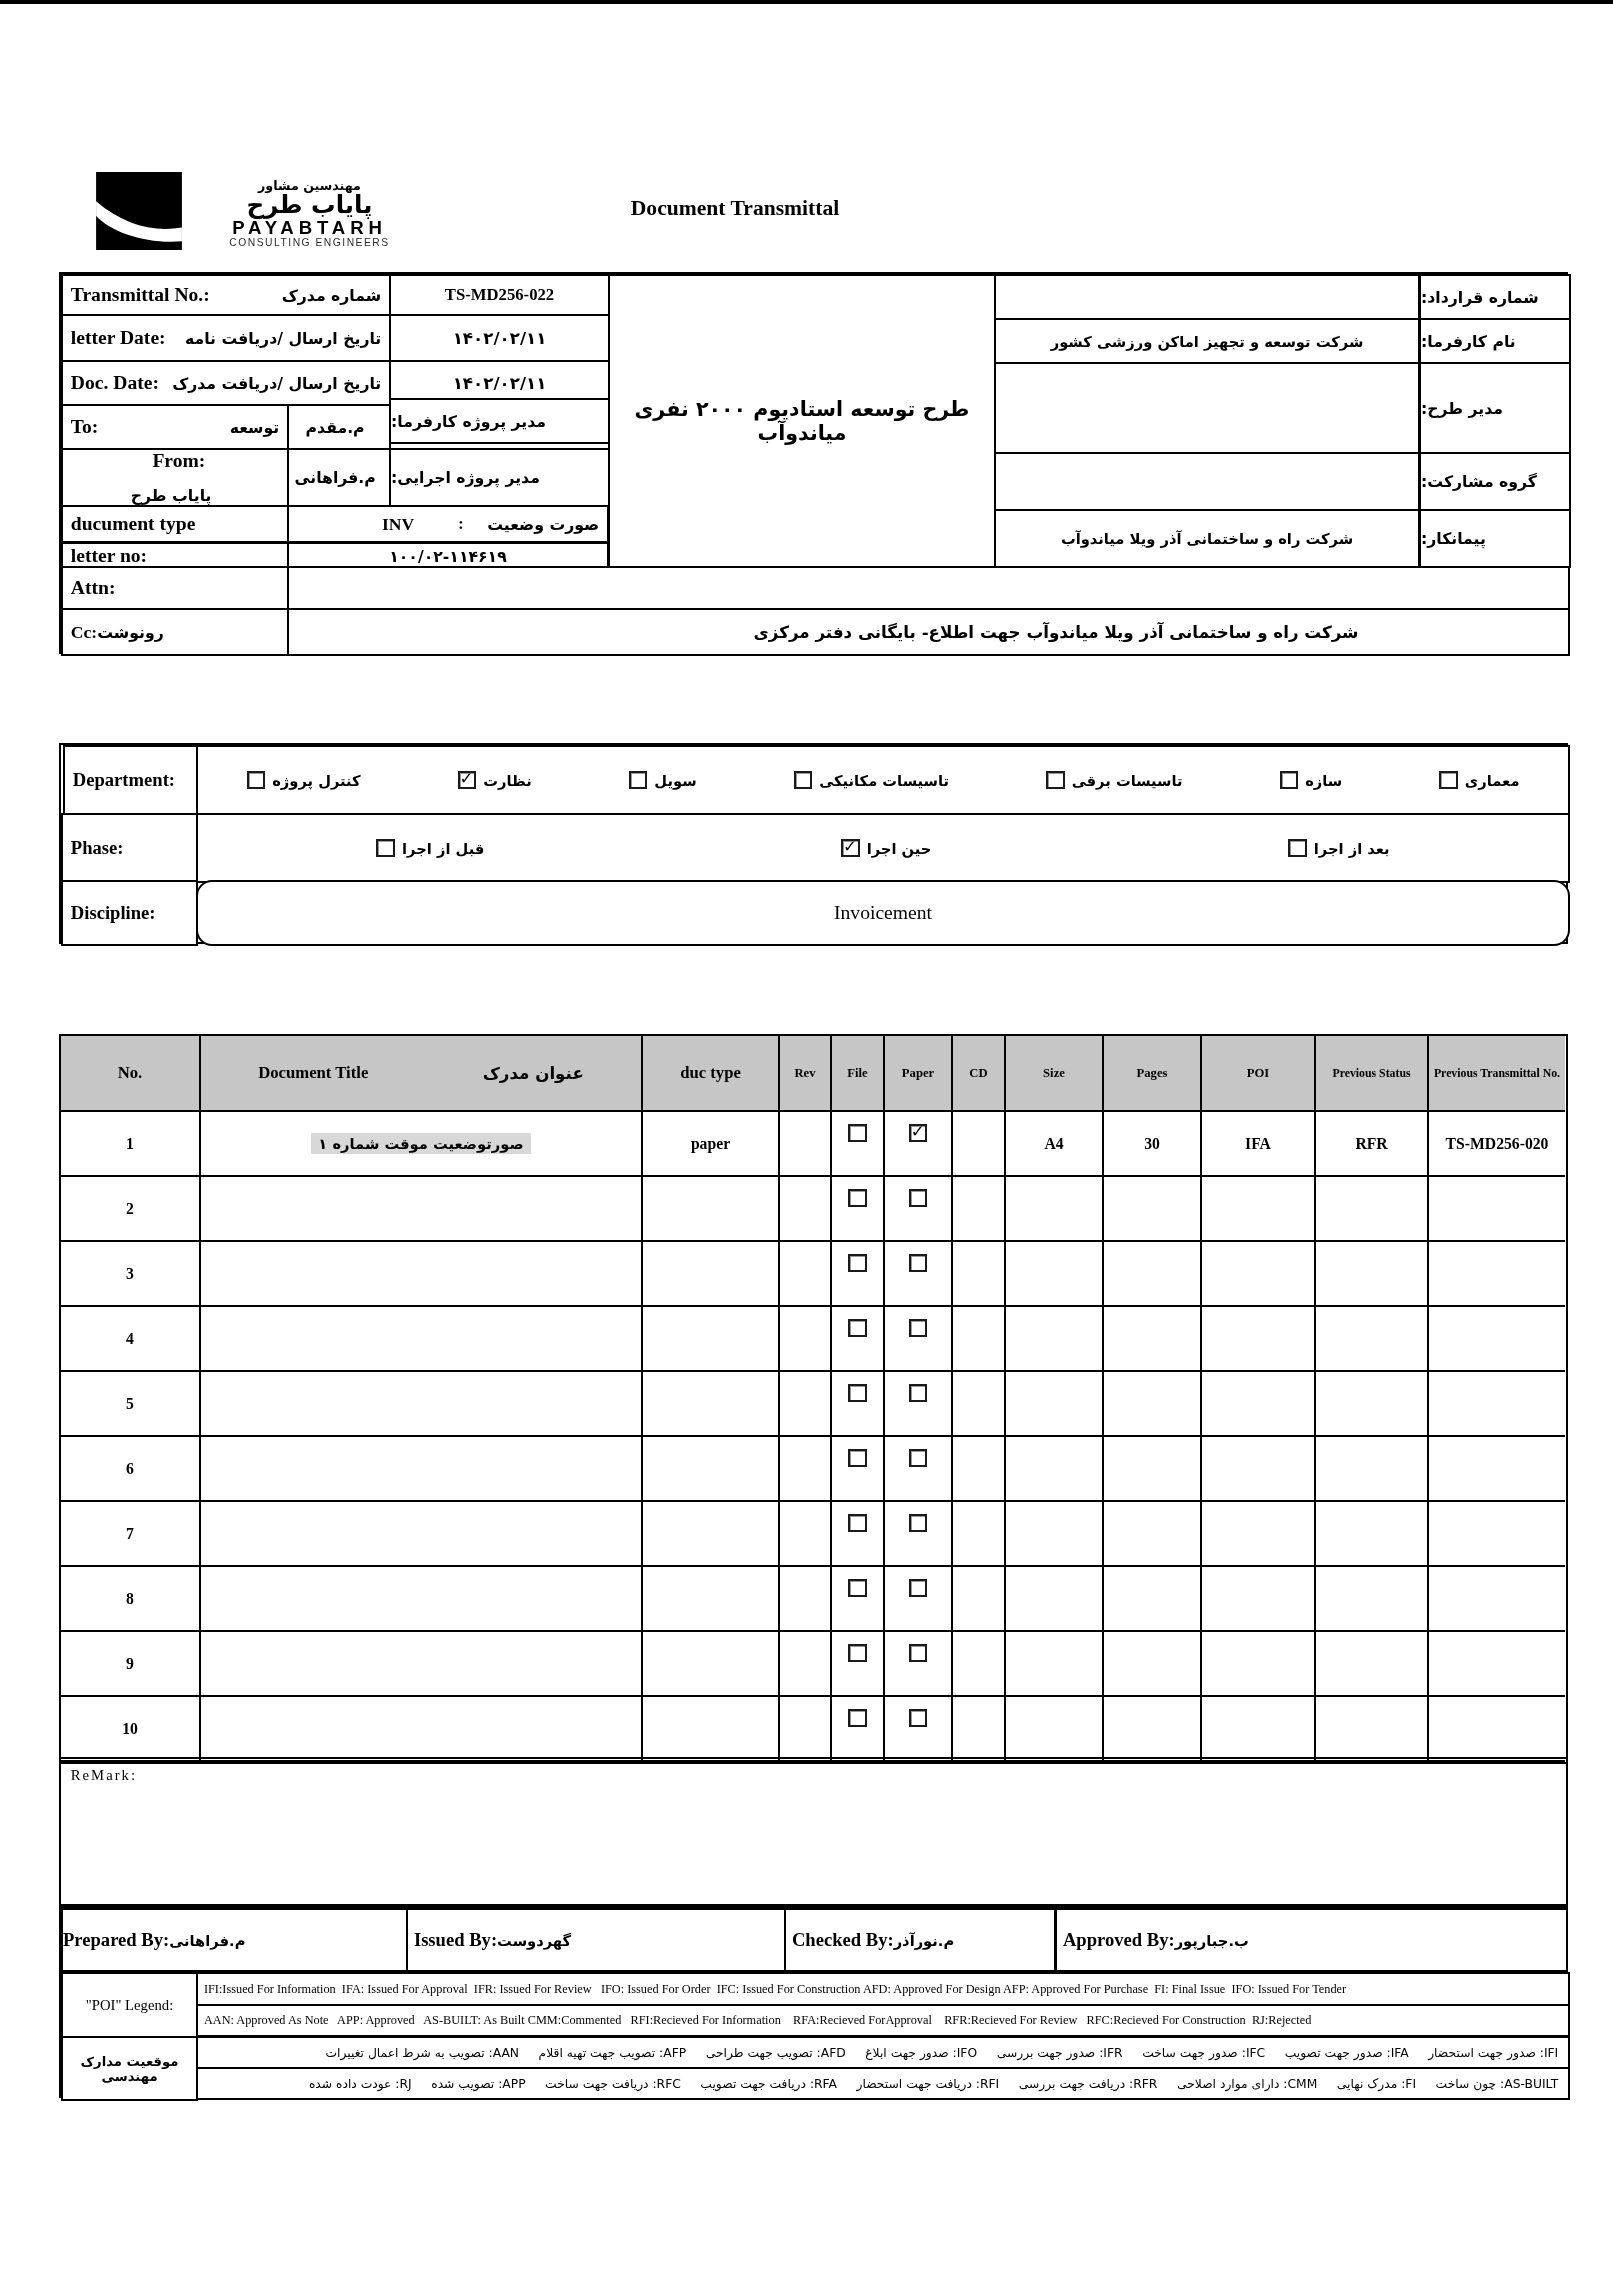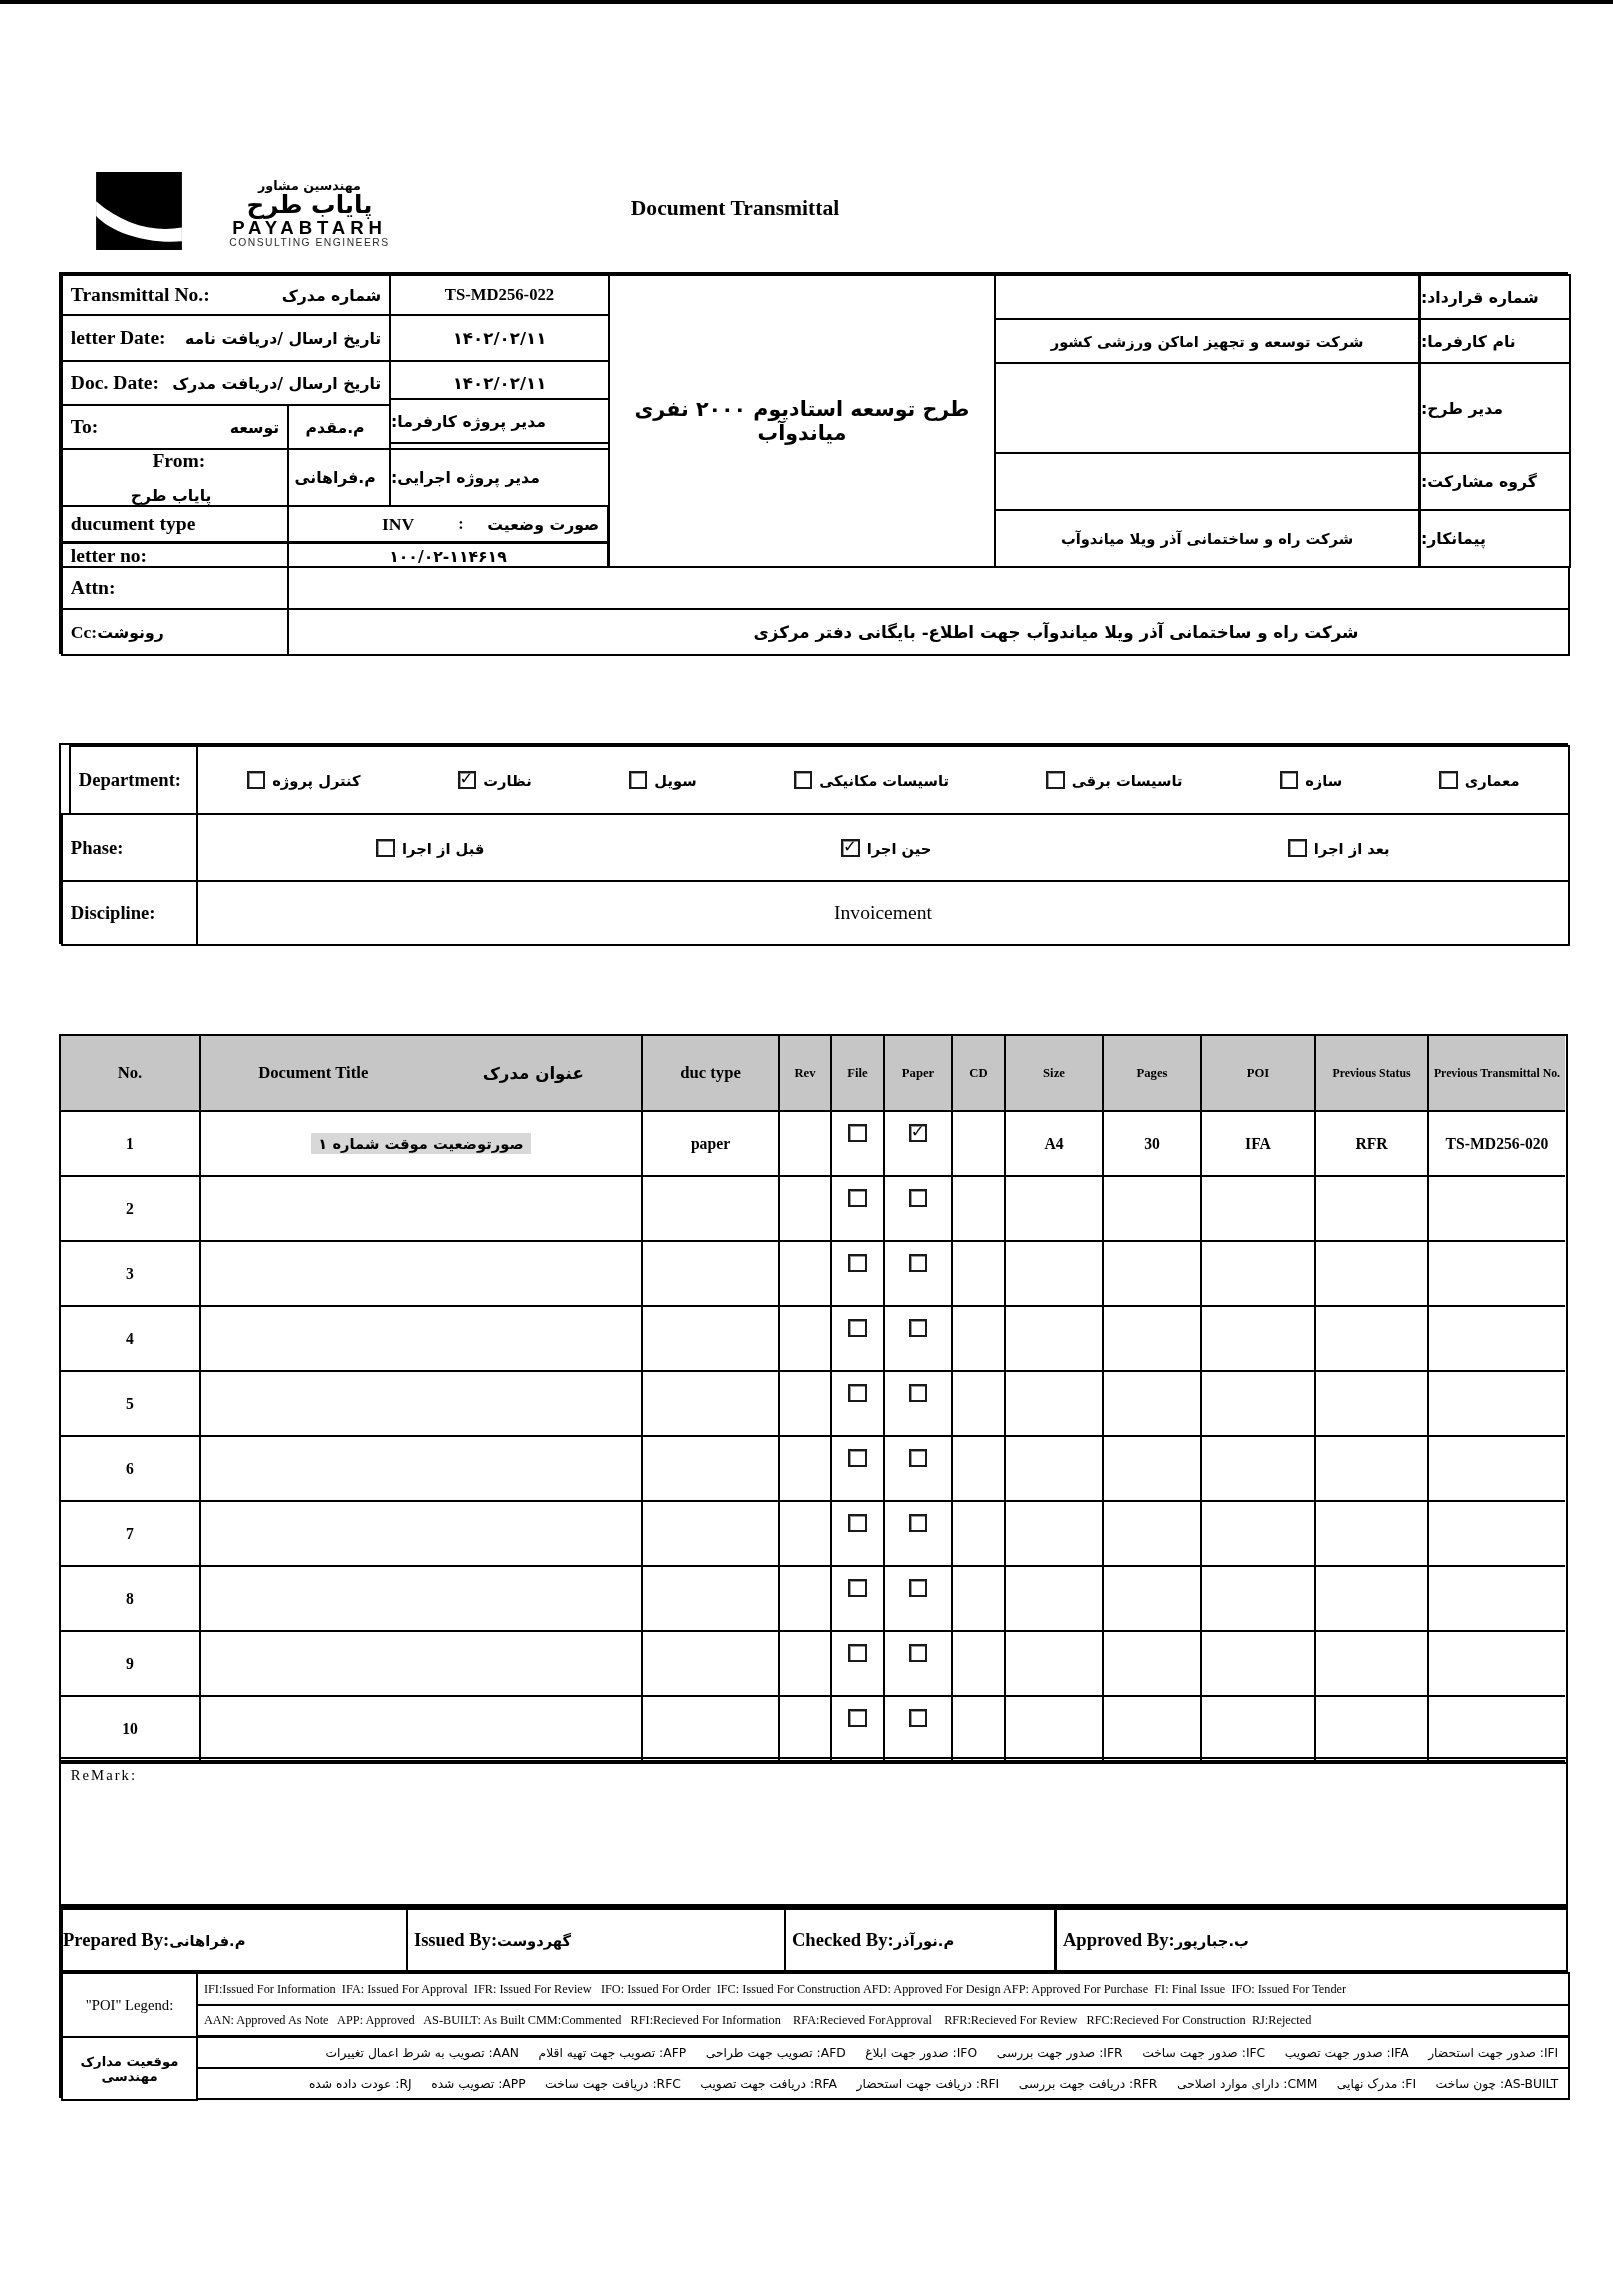--- a/index.html
+++ b/index.html
@@ -177,21 +177,21 @@
   <div class="cell" style="left:0;top:334px;width:228px;height:48px;">
     <span class="lbl-en" style="font-size:17.6px;">Cc:</span>
     <span class="lbl-fa" style="padding-right:0;">رونوشت</span>
   </div>
   <div class="cell fa" style="left:226px;top:334px;width:1283px;height:48px;font-weight:bold;font-size:16.7px;justify-content:center;padding-left:255px;">
     <span>شرکت راه و ساختمانی آذر ویلا میاندوآب جهت اطلاع- بایگانی دفتر مرکزی</span>
   </div>
 </div>
 
 <div class="abs" style="left:59px;top:743px;width:1509px;height:201px;border:2.9px solid #000;">
-  <div class="cell" style="left:8px;top:0;width:137px;height:70px;">
+  <div class="cell" style="left:2px;top:0;width:137px;height:70px;">
     <span class="lbl-en" style="font-size:18.6px;">Department:</span>
   </div>
   <div class="cell" style="left:135px;top:0;width:1374px;height:70px;">
     <div class="optrow" id="deptOptions">
         <span class="opt">
           <span class="t">معماری</span>
           <span class="cb"></span>
         </span>
         <span class="opt">
           <span class="t">سازه</span>
@@ -234,21 +234,21 @@
         </span>
         <span class="opt">
           <span class="t">قبل از اجرا</span>
           <span class="cb"></span>
         </span>
       </div>
   </div>
   <div class="cell" style="left:0;top:135px;width:137px;height:66px;">
     <span class="lbl-en" style="font-size:18.6px;">Discipline:</span>
   </div>
-  <div class="cell center" style="left:135px;top:135px;width:1374px;height:66px;font-size:19.6px;">
+  <div class="cell center" style="left:135px;top:135px;width:1374px;height:66px;font-size:19.6px;border-radius:16px;">
     <span>Invoicement</span>
   </div>
 </div>
 
 <div id="docTable">
     <div class="gcell th th-lg">No.</div>
     <div class="gcell th th-lg">
       <span class="thtitle">
         <span>Document Title</span>
         <span class="fa">عنوان مدرک</span>

